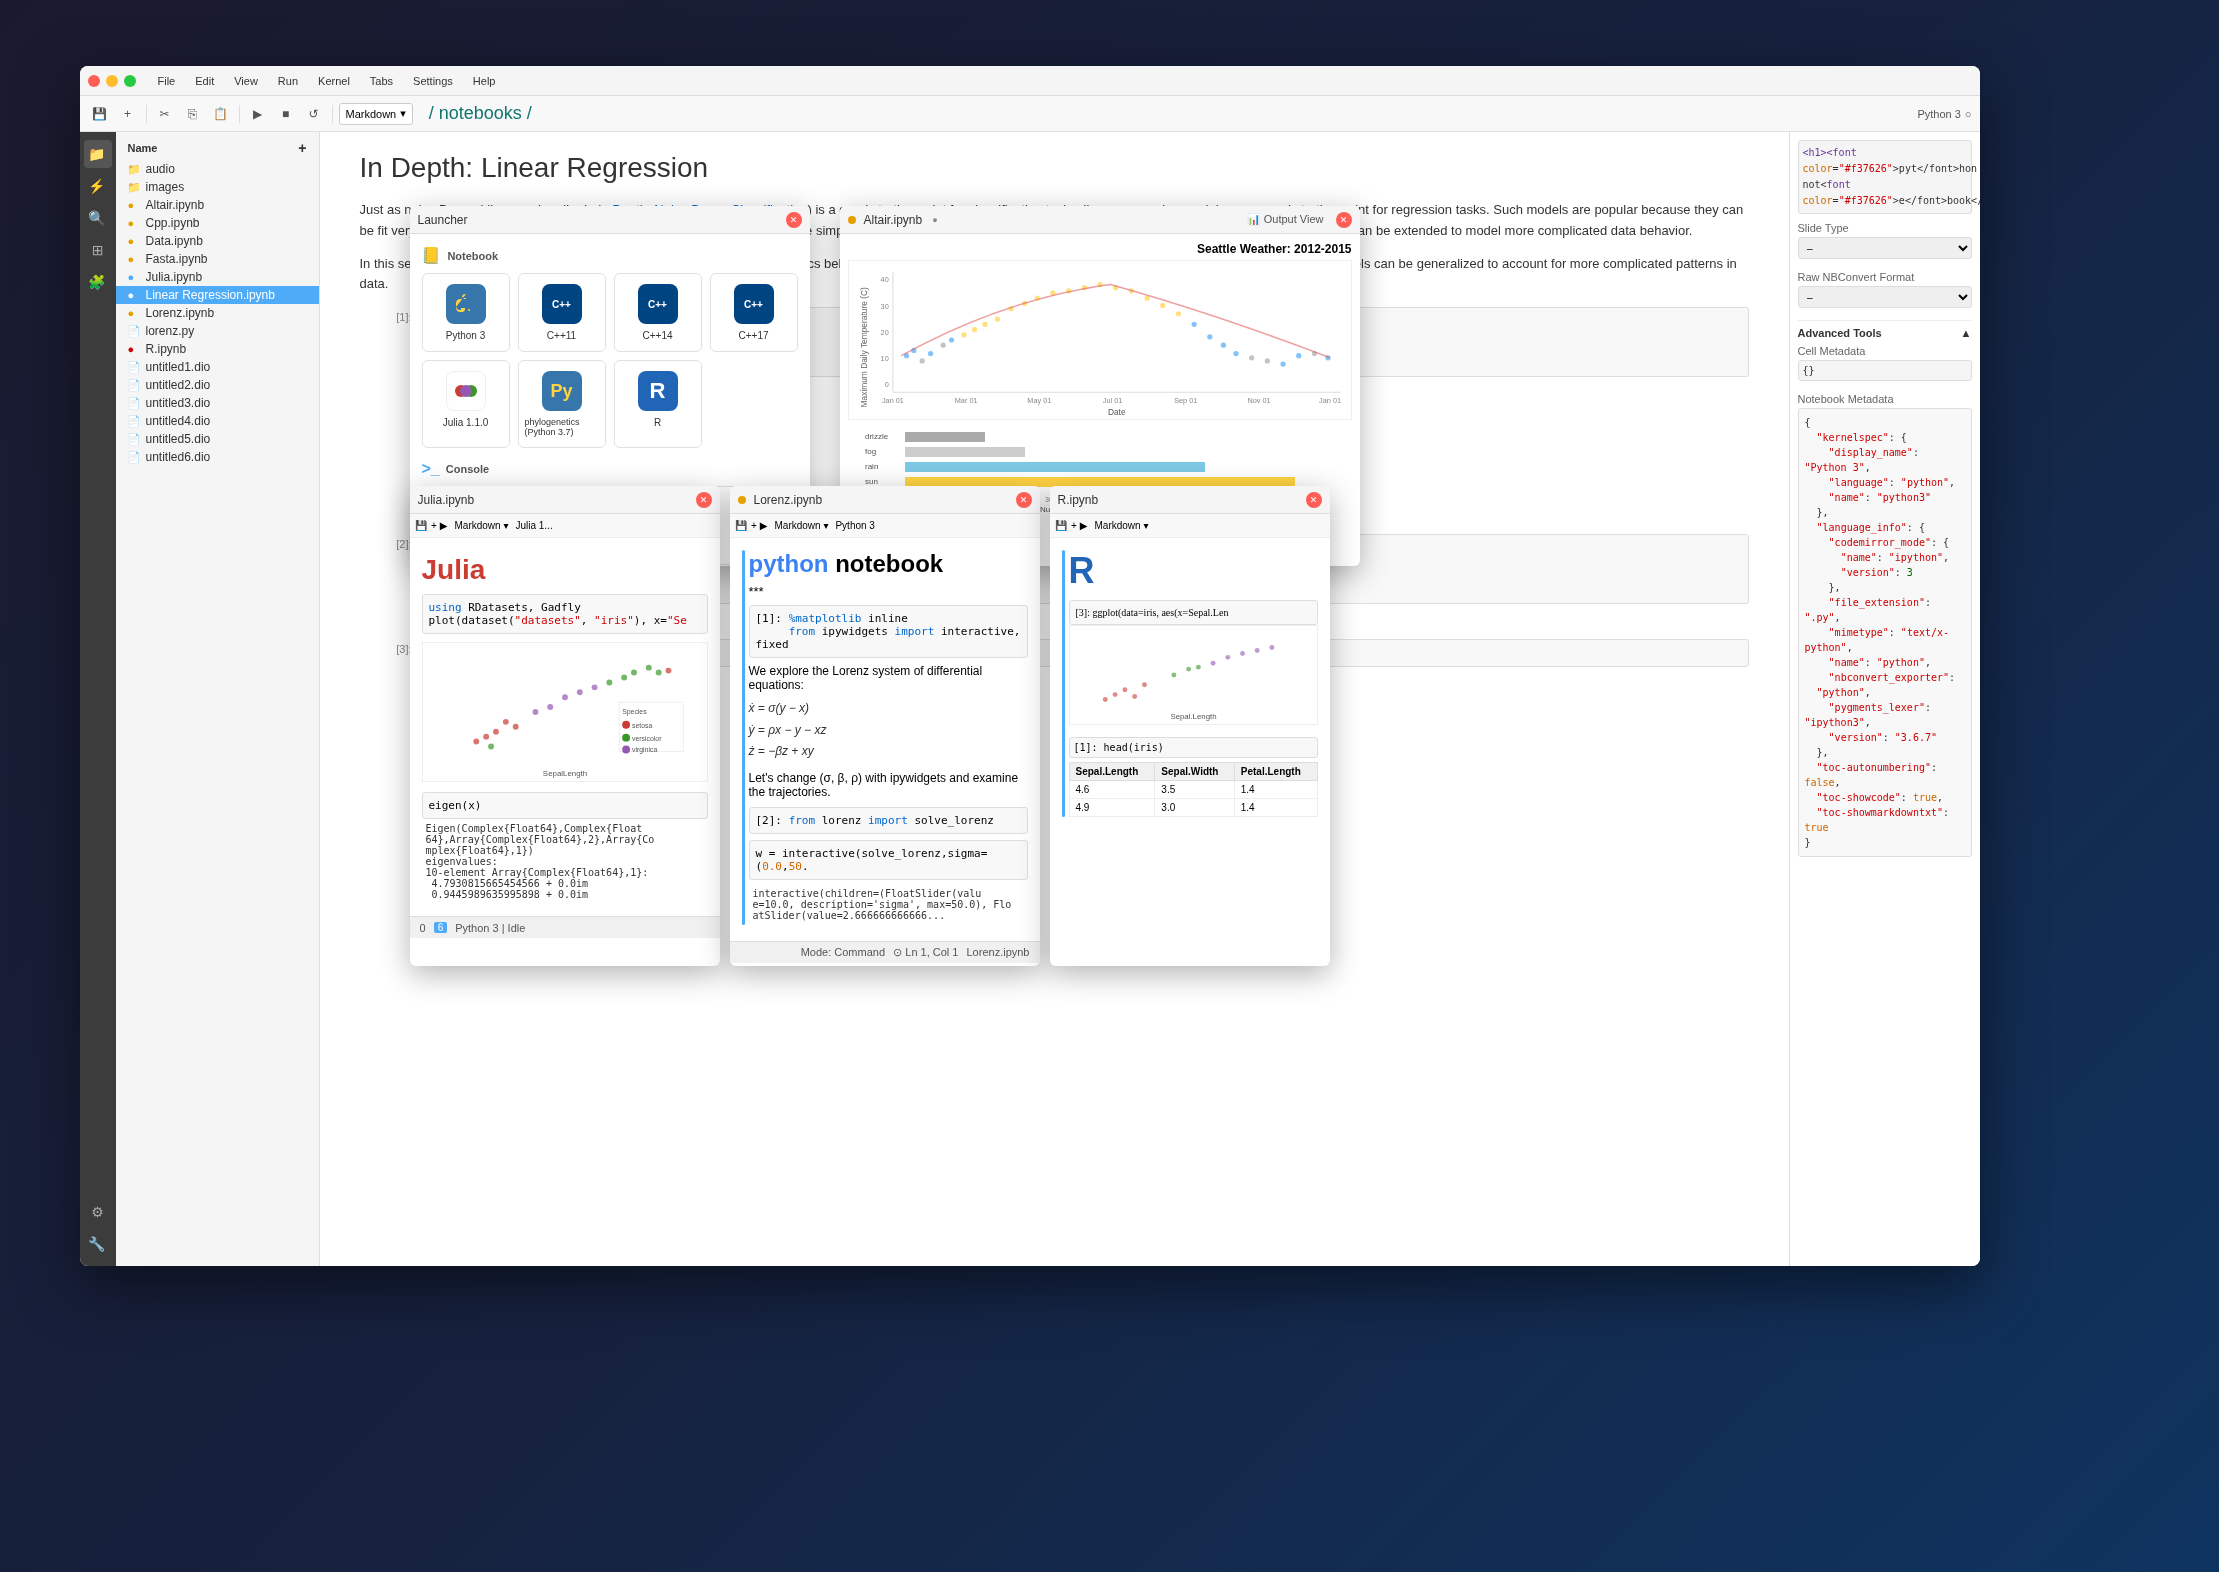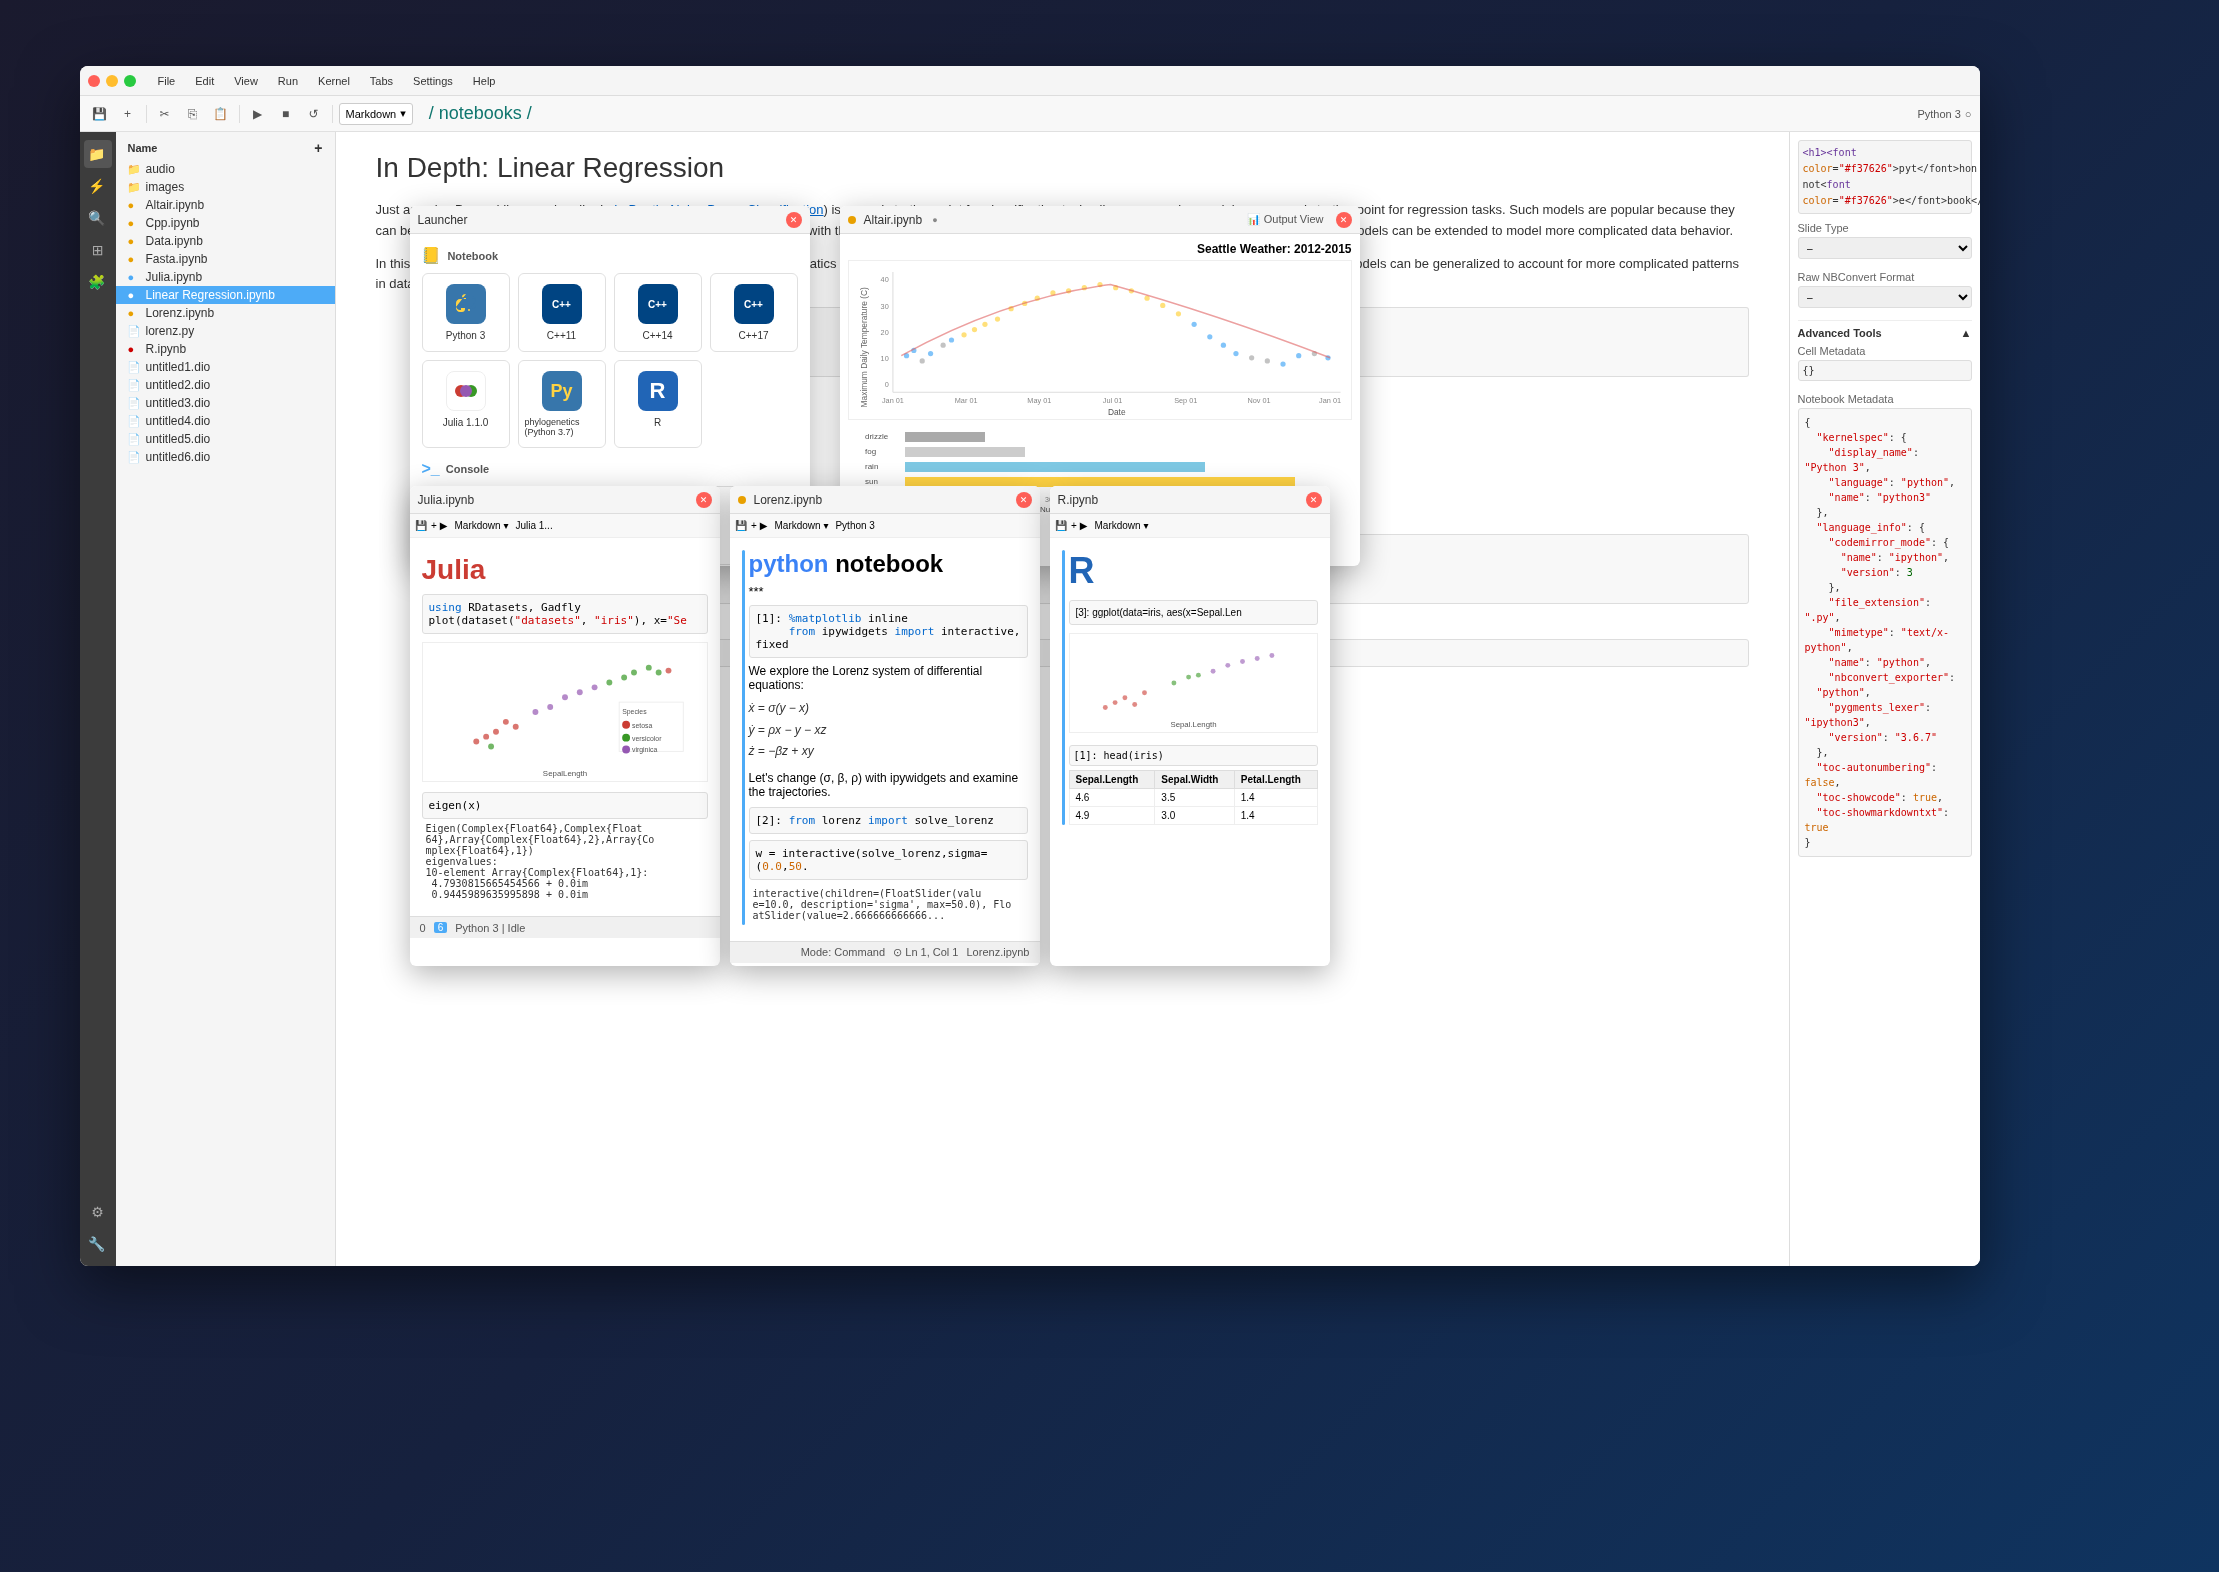--- a/index.html
+++ b/index.html
@@ -94,21 +94,21 @@
     }
 
     
     .main-layout {
       display: flex;
       height: calc(100% - 66px);
     }
 
     
     .sidebar {
-      width: 220px;
+      width: 204px;
       background: #f5f5f5;
       border-right: 1px solid #ddd;
       overflow-y: auto;
       flex-shrink: 0;
     }
     .sidebar-header {
       font-size: 11px;
       font-weight: 600;
       color: #333;
       padding: 8px 12px 4px;
@@ -1015,21 +1015,21 @@
       <span style="font-size:10px;">💾</span>
       <span style="font-size:10px;">+</span>
       <span style="font-size:10px;">▶</span>
       <span style="font-size:10px;margin-left:4px;">Markdown ▾</span>
     </div>
     <div class="r-content">
       <div style="display:flex;gap:4px;margin-bottom:4px;">
         <div style="width:3px;background:#4dabf7;border-radius:2px;"></div>
         <div style="flex:1;">
           <h1 class="r-heading">R</h1>
-          <div style="font-family:Liberation Sans, sans-serif;font-size:10px;background:#f8f8f8;padding:6px;border:1px solid #ddd;border-radius:3px;margin-bottom:8px;">
+          <div style="font-family:Liberation Serif, serif;font-size:10px;background:#f8f8f8;padding:6px;border:1px solid #ddd;border-radius:3px;">
             [3]: ggplot(data=iris, aes(x=Sepal.Len
           </div>
           
           <svg width="100%" height="100" viewBox="0 0 240 100" style="border:1px solid #eee;background:#fff;margin-bottom:8px;">
             <circle cx="30" cy="75" r="2.5" fill="#cb3c33" opacity="0.6"></circle>
             <circle cx="40" cy="70" r="2.5" fill="#cb3c33" opacity="0.6"></circle>
             <circle cx="50" cy="65" r="2.5" fill="#cb3c33" opacity="0.6"></circle>
             <circle cx="60" cy="72" r="2.5" fill="#cb3c33" opacity="0.6"></circle>
             <circle cx="70" cy="60" r="2.5" fill="#cb3c33" opacity="0.6"></circle>
             <circle cx="100" cy="50" r="2.5" fill="#389826" opacity="0.6"></circle>

